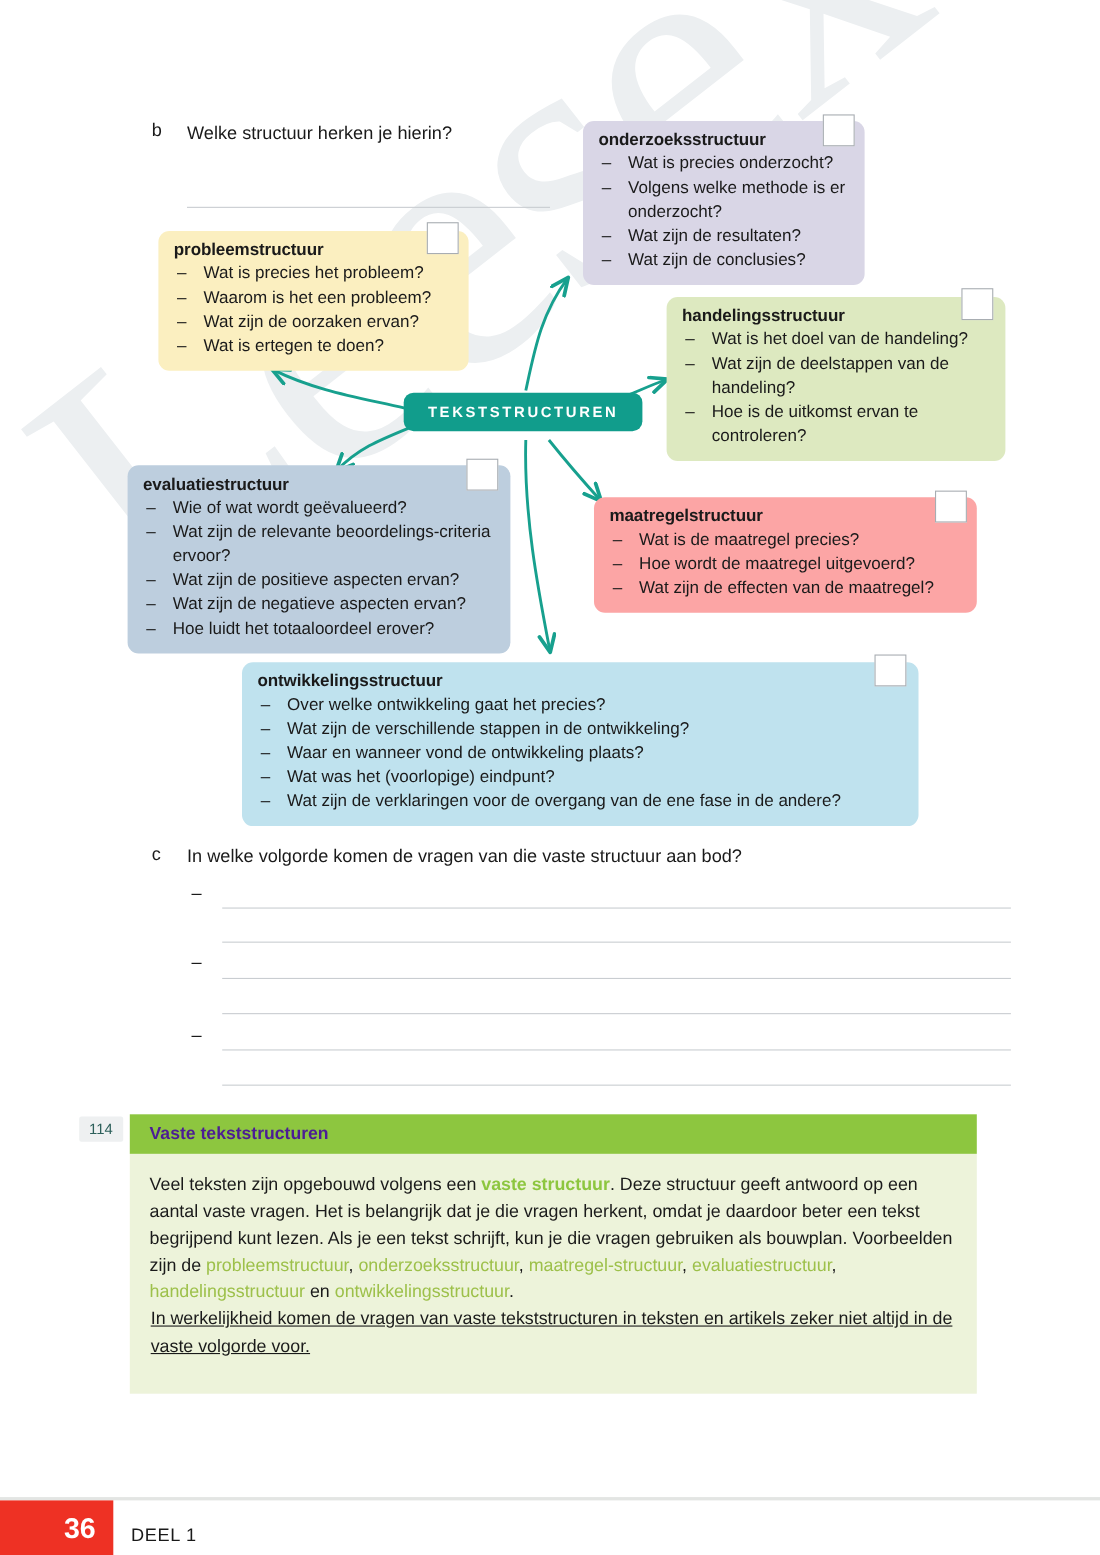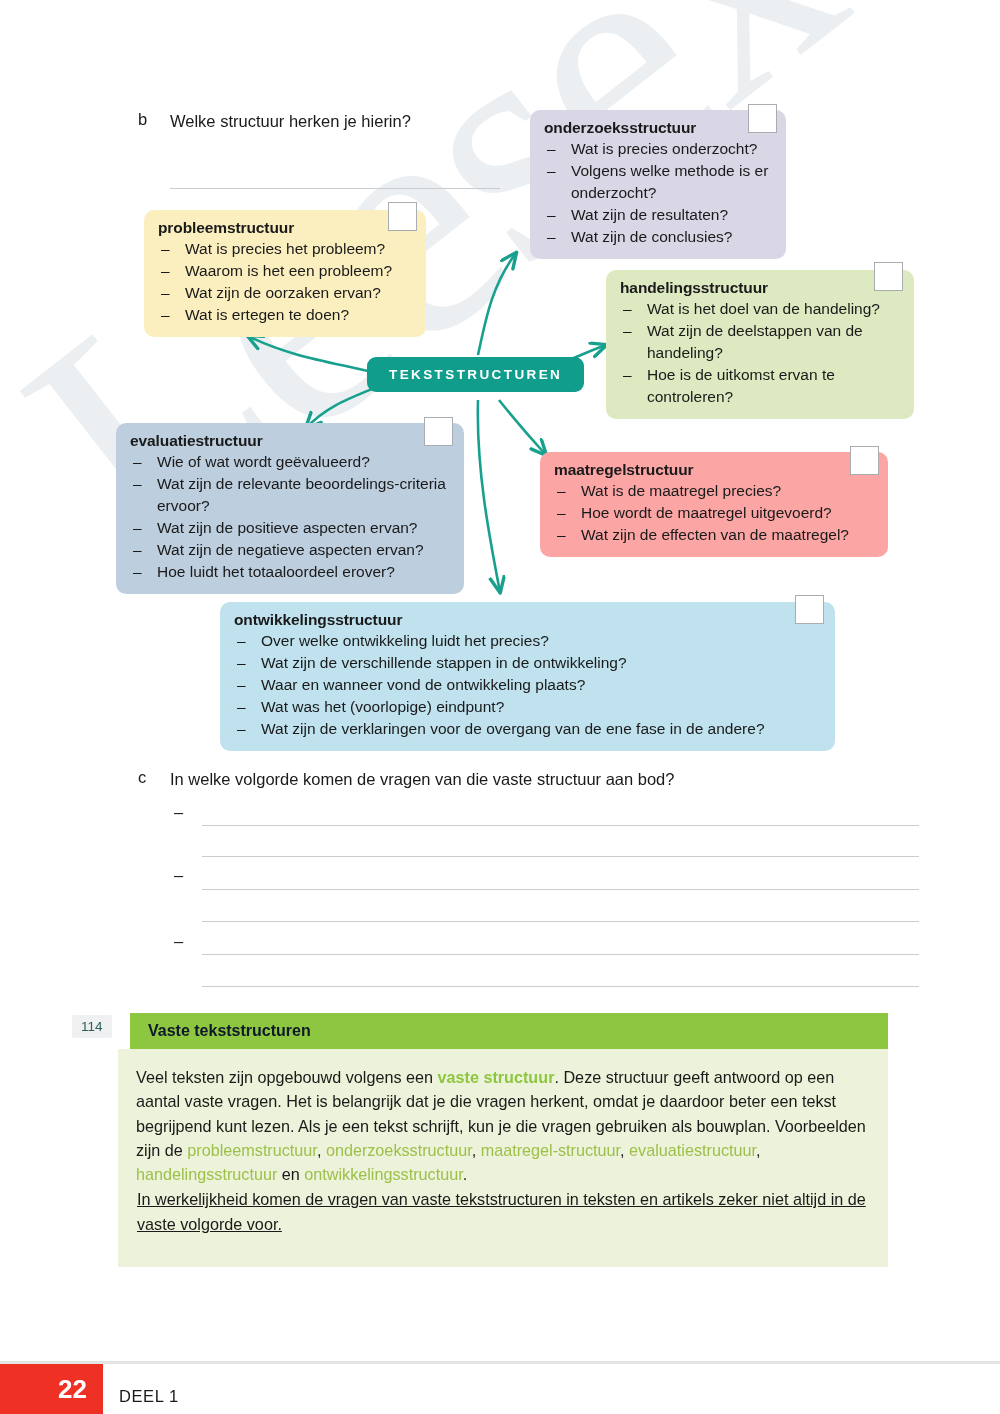--- a/index.html
+++ b/index.html
@@ -84,24 +84,23 @@
   #infonum{
     position:absolute;
     background:#eef0f1;color:#2c5f5a;
     font-size:13.5px;
     padding:4px 9px;
     border-radius:2px;
   }
   #infobox{position:absolute;}
   #infohead{
     background:#8DC63F;
-    color:#0f172a;font-weight:bold;font-size:16px;
+    color:#4c1d95;font-weight:bold;font-size:16px;
     padding:9px 18px;
     box-sizing:border-box;
-    margin-left:12px;
   }
   #infobody{
     background:#EDF3DA;
     font-size:16.2px;line-height:1.5;
     padding:16px 18px 30px 18px;
     box-sizing:border-box;
     color:#1a1a1a;
   }
   .hl{color:#8DC63F;font-weight:bold;}
   .gl{color:#9DC04A;}
@@ -212,21 +211,21 @@
         <li>Wat is de maatregel precies?</li>
         <li>Hoe wordt de maatregel uitgevoerd?</li>
         <li>Wat zijn de effecten van de maatregel?</li>
       </ul>
     </div>
     <div class="cbox" style="left:850px;top:446px;"></div>
 
     <div class="node" style="left:220px;top:602px;width:615px;background:#BFE2EE;">
       <h4>ontwikkelingsstructuur</h4>
       <ul>
-        <li>Over welke ontwikkeling luidt het precies?</li>
+        <li>Over welke ontwikkeling gaat het precies?</li>
         <li>Wat zijn de verschillende stappen in de ontwikkeling?</li>
         <li>Waar en wanneer vond de ontwikkeling plaats?</li>
         <li>Wat was het (voorlopige) eindpunt?</li>
         <li>Wat zijn de verklaringen voor de overgang van de ene fase in de andere?</li>
       </ul>
     </div>
     <div class="cbox" style="left:795px;top:595px;"></div>
 
     <div id="center-node" style="left:367px;top:357px;">TEKSTSTRUCTUREN</div>
   </div>
@@ -251,16 +250,16 @@
 
   <div id="infobox" style="left:118px;top:1013px;width:770px;">
     <div id="infohead">Vaste tekststructuren</div>
     <div id="infobody">
       <p style="margin:0 0 0 0;"><span>Veel teksten zijn opgebouwd volgens een </span><span class="hl">vaste structuur</span><span>. Deze structuur geeft antwoord op een aantal vaste vragen. Het is belangrijk dat je die vragen herkent, omdat je daardoor beter een tekst begrijpend kunt lezen. Als je een tekst schrijft, kun je die vragen gebruiken als bouwplan. Voorbeelden zijn de </span><span class="gl">probleemstructuur</span><span>, </span><span class="gl">onderzoeksstructuur</span><span>, </span><span class="gl">maatregel-structuur</span><span>, </span><span class="gl">evaluatiestructuur</span><span>, </span><span class="gl">handelingsstructuur</span><span> en </span><span class="gl">ontwikkelingsstructuur</span><span>.</span></p>
       <p style="margin:1px;text-decoration:underline;">In werkelijkheid komen de vragen van vaste tekststructuren in teksten en artikels zeker niet altijd in de vaste volgorde voor.</p>
     </div>
   </div>
 
   <div id="footrule"></div>
-  <div id="footnum">22</div>
+  <div id="footnum">36</div>
   <div id="footlabel">DEEL 1</div>
 
 </div>
 
 </body></html>

